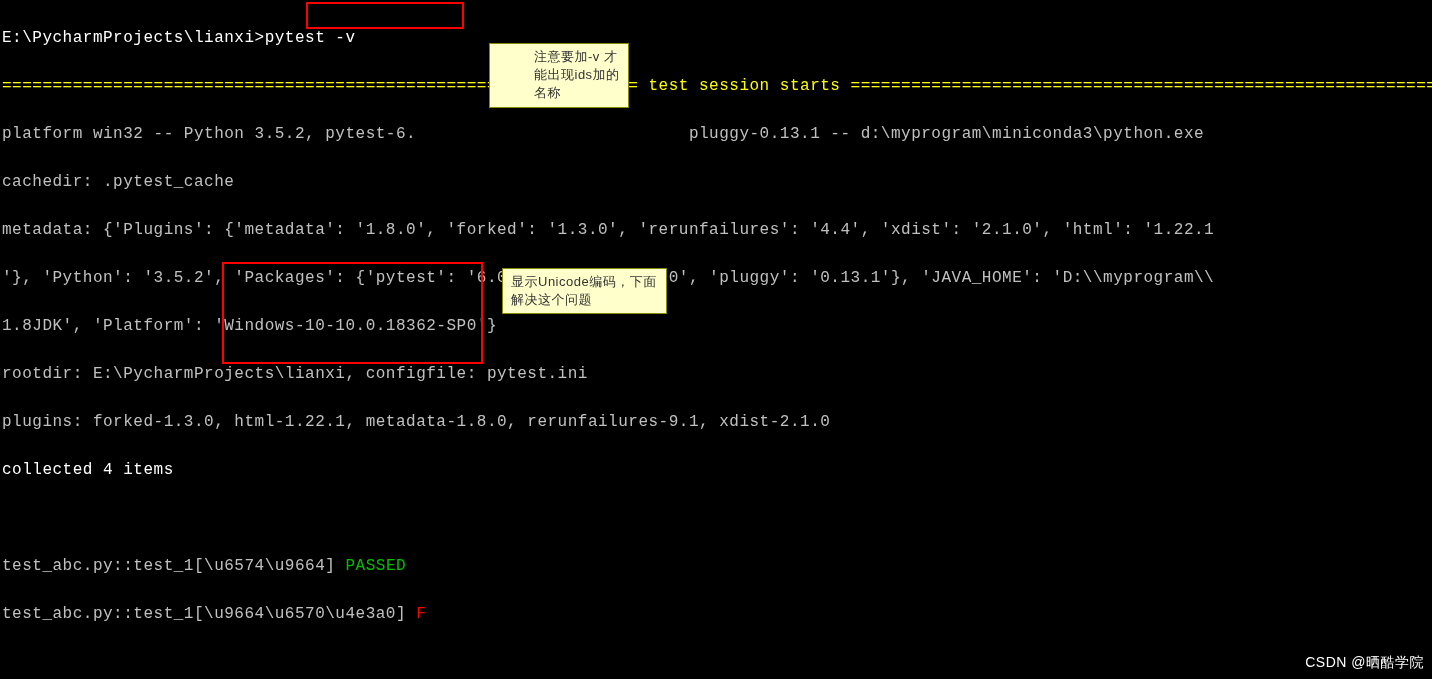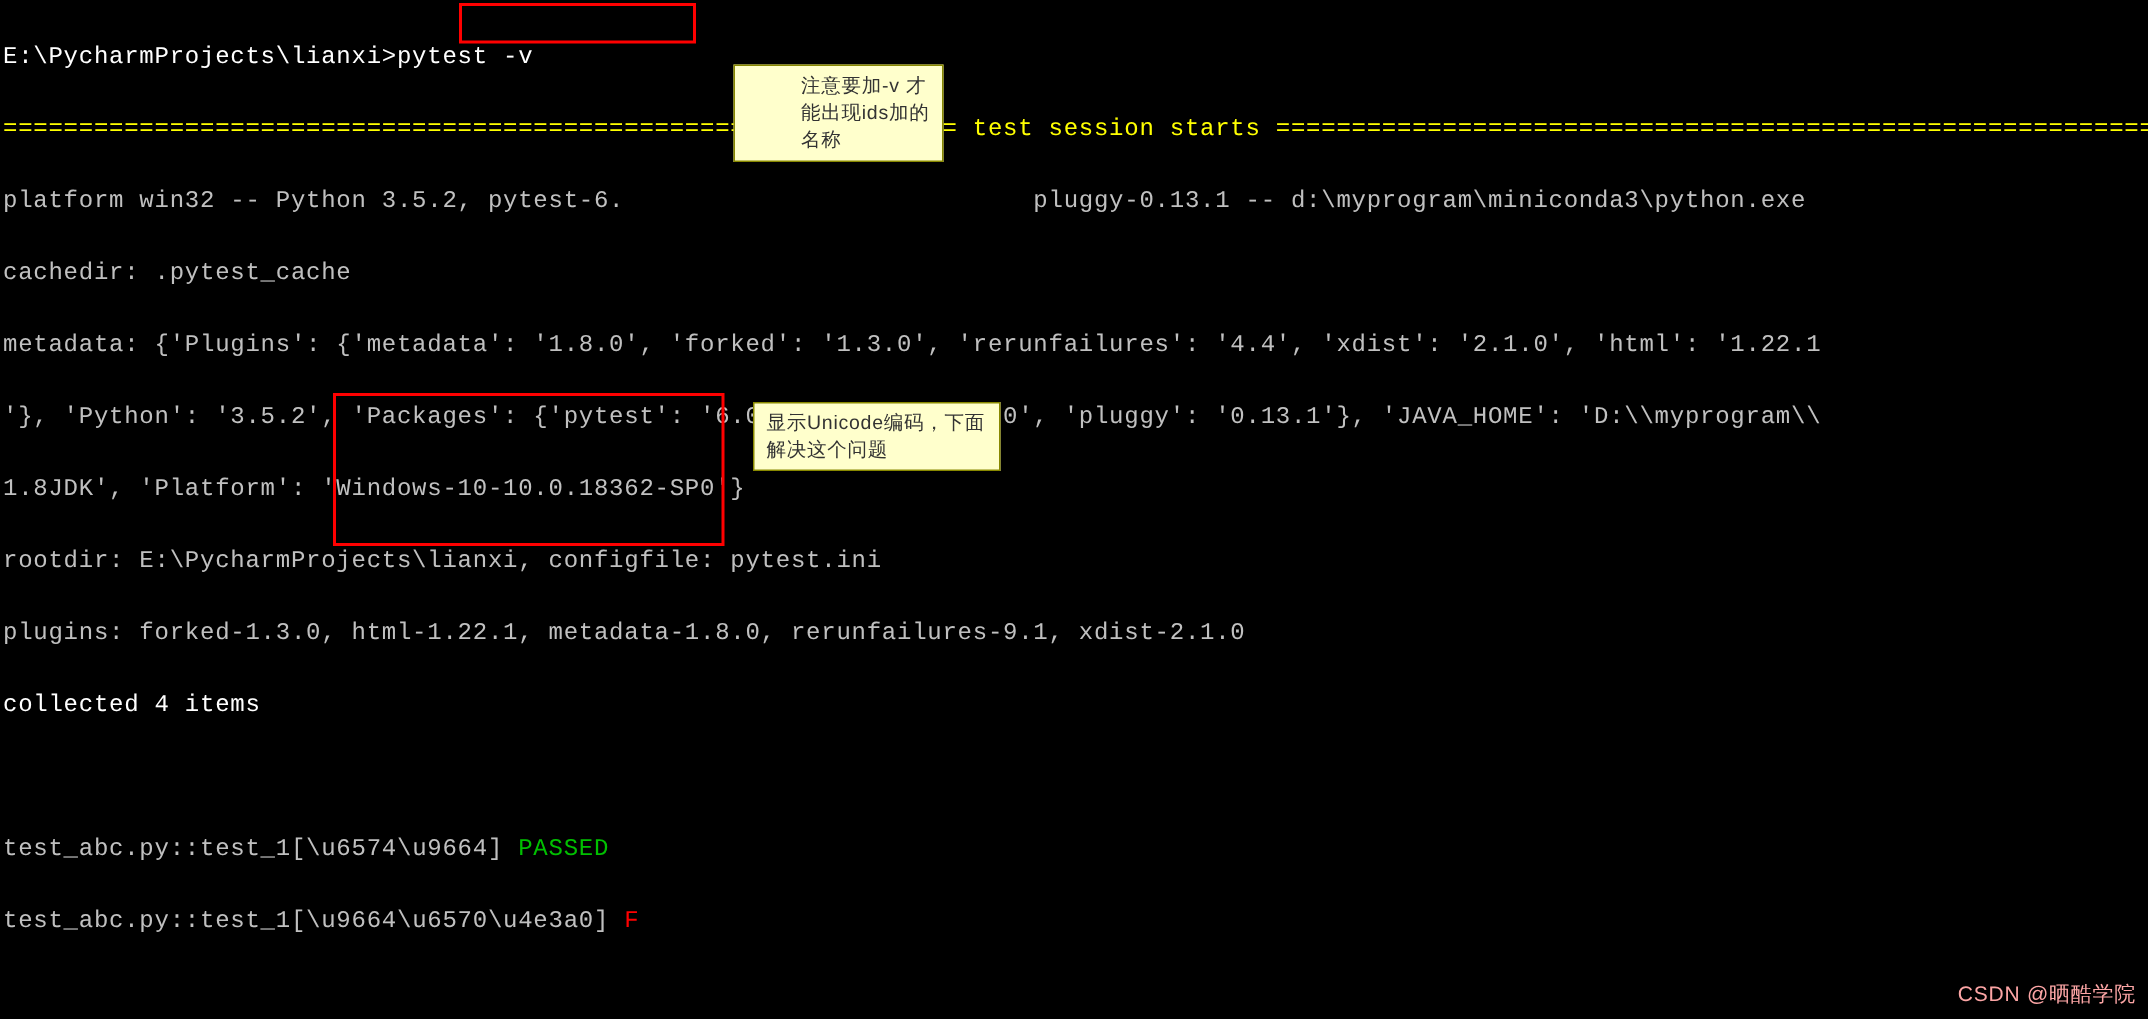--- a/index.html
+++ b/index.html
@@ -73,21 +73,21 @@
       top: 262px;
       width: 261px;
       height: 102px;
       z-index: 5;
     }
     
     .watermark {
       position: absolute;
       right: 8px;
       bottom: 6px;
-      color: #fca5a5;
+      color: #ffffff;
       font-family: 'Microsoft YaHei', sans-serif;
       font-size: 14px;
       z-index: 20;
     }
     
     .line {
       display: block;
       min-height: 24px;
       font-family: Liberation Mono, monospace;
     }

